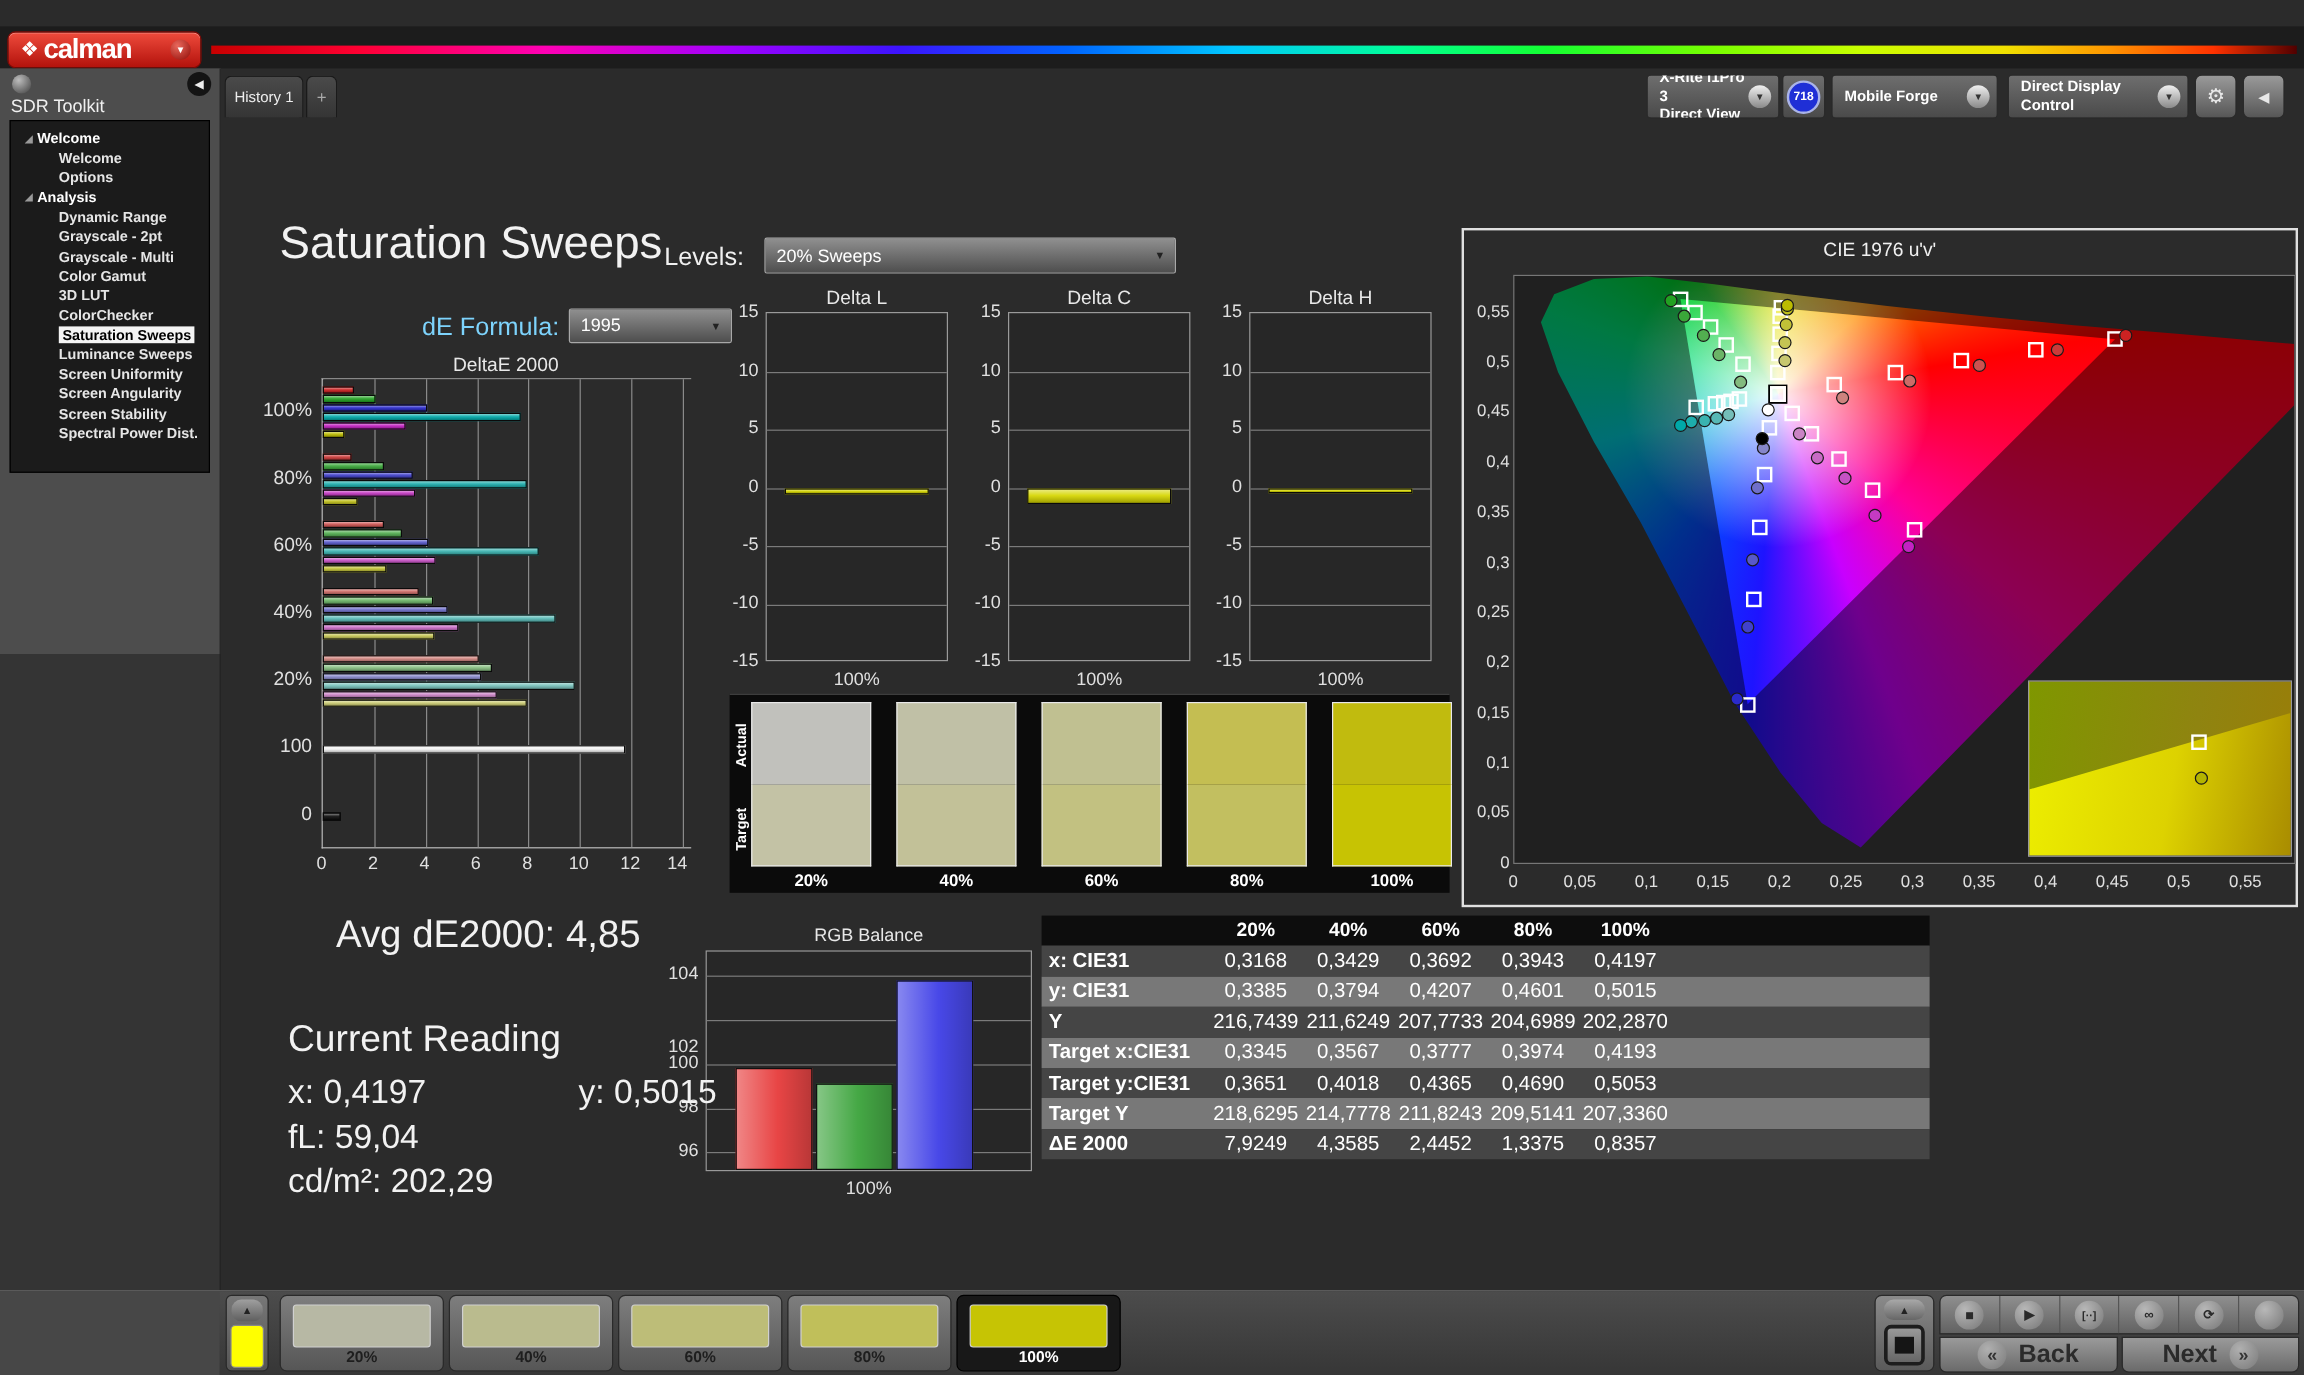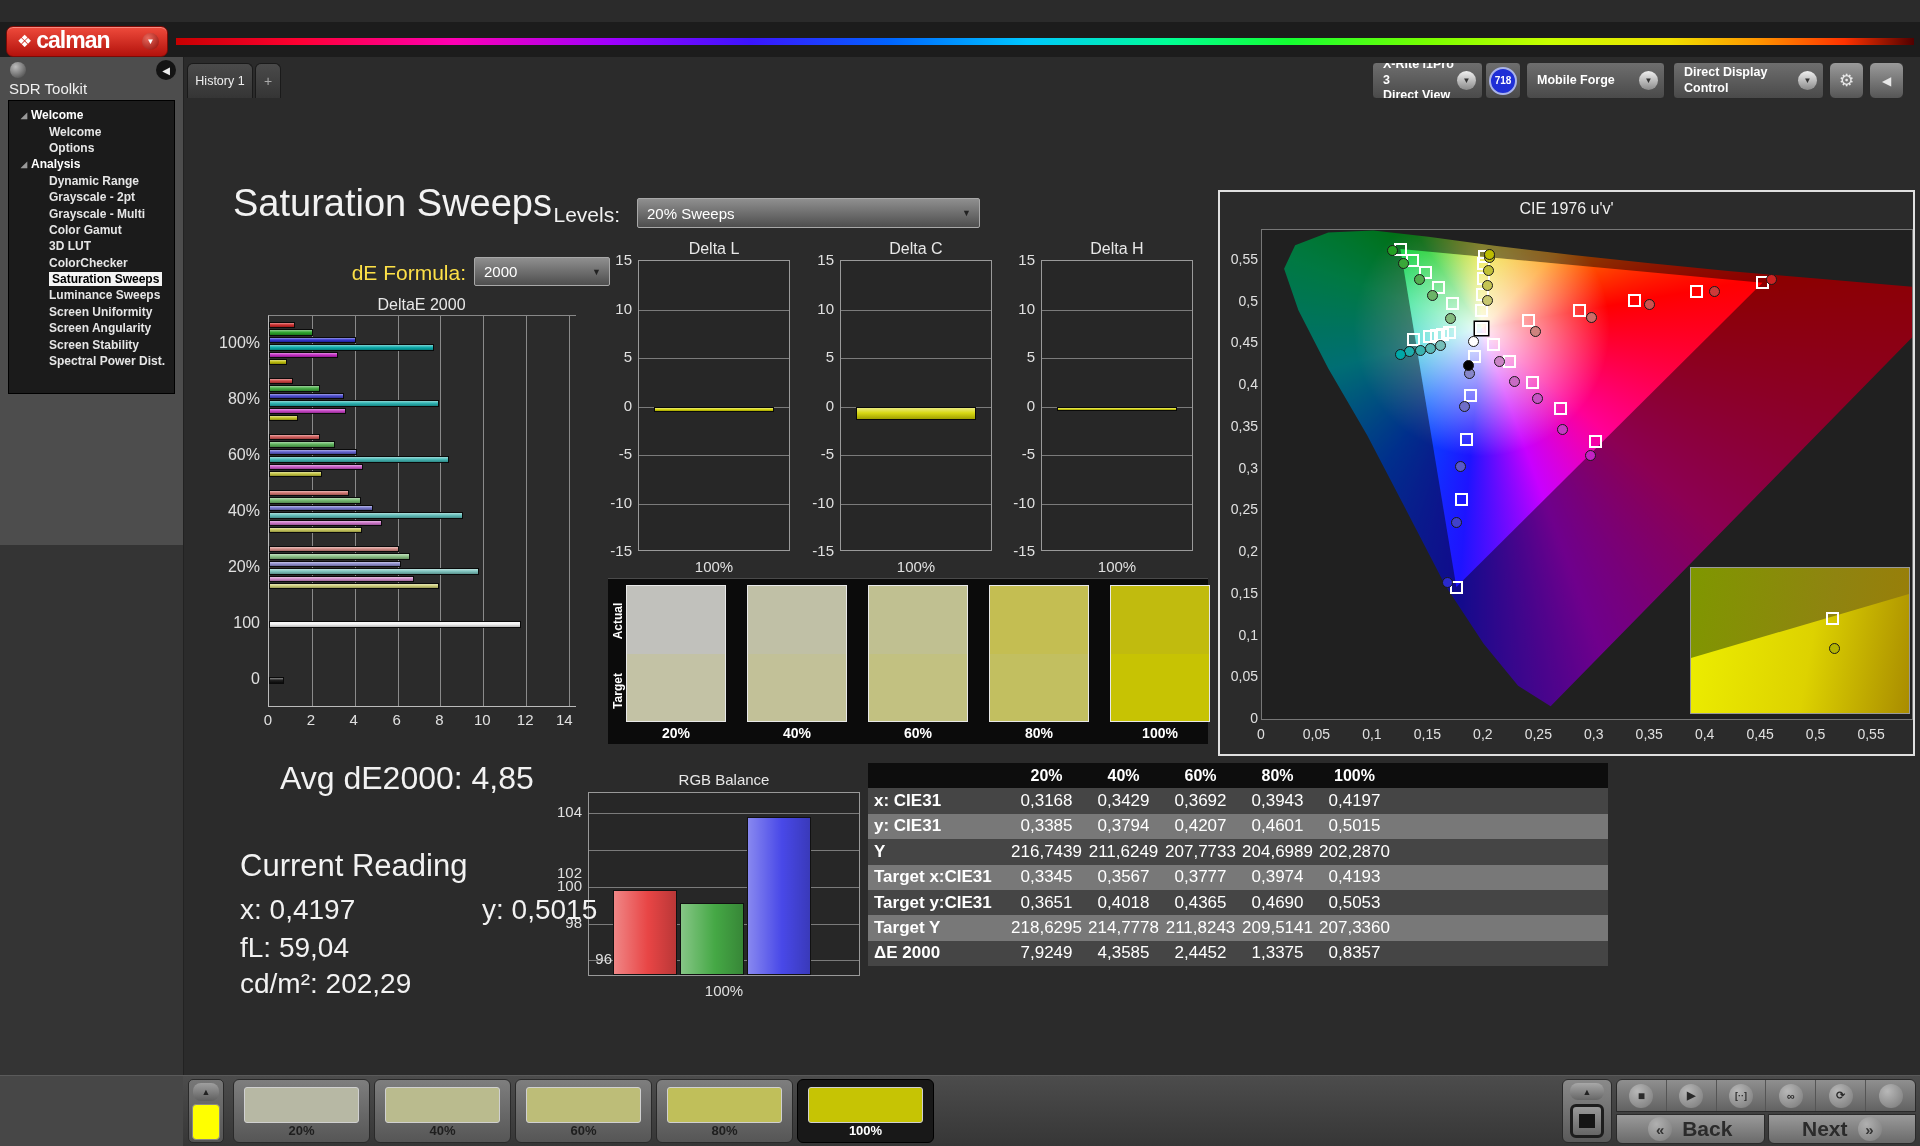--- a/index.html
+++ b/index.html
@@ -44,21 +44,21 @@
   #meter-badge{width:28px;height:28px;border-radius:50%;background:#1f2fd6;border:2px solid #aab4e8;color:#fff;font-size:10px;font-weight:700;display:flex;align-items:center;justify-content:center;box-sizing:border-box;}
   #device-source{left:1526px;width:139px;}
   #device-ddc{left:1673px;width:151px;}
   .sq-btn{top:62px;height:37px;border-radius:6px;background:linear-gradient(#9a9a9a,#565656);border:1px solid #2a2a2a;box-sizing:border-box;display:flex;align-items:center;justify-content:center;color:#e8e8e8;}
   #btn-gear{left:1829px;width:35px;font-size:17px;}
   #btn-collapse-right{left:1869px;width:35px;font-size:12px;}
   
   #page-title{left:233px;top:182px;font-size:38px;color:#f2f2f2;letter-spacing:0;}
   #levels-label{left:470px;top:203px;width:150px;text-align:right;font-size:21px;color:#f0f0f0;}
   #levels-dd{left:637px;top:198px;width:343px;height:30px;}
-  #deformula-label{left:300px;top:261px;width:166px;text-align:right;font-size:21px;color:#fde047;}
+  #deformula-label{left:300px;top:261px;width:166px;text-align:right;font-size:21px;color:#7dd3fc;}
   #deformula-dd{left:474px;top:257px;width:136px;height:29px;}
   .dropdown{background:linear-gradient(#8f8f8f,#4e4e4e);border:1px solid #a8a8a8;border-radius:2px;display:flex;align-items:center;color:#fff;font-size:15px;box-sizing:border-box;}
   .dropdown .dd-text{margin-left:9px;}
   .dropdown .dd-arrow{margin-left:auto;margin-right:8px;font-size:9px;color:#222;}
   
   .chart-title{position:absolute;color:#e8e8e8;font-size:16px;text-align:center;}
   .plot{position:absolute;background:#272727;box-sizing:border-box;}
   .gridline-v{position:absolute;top:0;bottom:0;width:1px;background:#8a8a8a;}
   .gridline-h{position:absolute;left:0;right:0;height:1px;background:#7b7b7b;}
   .ticklabel{position:absolute;color:#e0e0e0;font-size:15px;}
@@ -217,21 +217,21 @@
   <div id="btn-collapse-right" class="sq-btn abs">◀</div>
 
   <div id="page-title" class="abs">Saturation Sweeps</div>
   <div id="levels-label" class="abs">Levels:</div>
   <div id="levels-dd" class="dropdown abs">
     <span class="dd-text">20% Sweeps</span>
     <span class="dd-arrow">▼</span>
   </div>
   <div id="deformula-label" class="abs">dE Formula:</div>
   <div id="deformula-dd" class="dropdown abs">
-    <span class="dd-text">2000</span>
+    <span class="dd-text">1995</span>
     <span class="dd-arrow">▼</span>
   </div>
 
   <div id="chart-root">
       <div class="chart-title" style="left: 268px; top: 296px; width: 307px;">DeltaE 2000</div>
       <div class="plot" style="left: 268px; top: 315px; width: 308px; height: 392px; background: transparent; border-top: 1px solid rgb(136, 136, 136); border-bottom: 1px solid rgb(187, 187, 187); border-left: 1px solid rgb(187, 187, 187);">
         <div class="gridline-v" style="left: 42.8571px;"></div>
         <div class="gridline-v" style="left: 85.7143px;"></div>
         <div class="gridline-v" style="left: 128.571px;"></div>
         <div class="gridline-v" style="left: 171.429px;"></div>
@@ -364,21 +364,21 @@
         <div class="gridline-h" style="top: 130.64px;"></div>
         <div class="gridline-h" style="top: 167.44px;"></div>
         <div class="vbar" style="left: 24px; bottom: 0px; width: 64px; height: 84.64px; background-color: rgb(232, 69, 69);"></div>
         <div class="vbar" style="left: 91px; bottom: 0px; width: 64px; height: 71.76px; background-color: rgb(69, 168, 69);"></div>
         <div class="vbar" style="left: 158px; bottom: 0px; width: 64px; height: 158.24px; background-color: rgb(72, 72, 232);"></div>
       </div>
       <div class="ticklabel" style="left: 546px; top: 803.24px; width: 36px; text-align: right;">104</div>
       <div class="ticklabel" style="left: 546px; top: 864px; width: 36px; text-align: right;">102</div>
       <div class="ticklabel" style="left: 546px; top: 876.84px; width: 36px; text-align: right;">100</div>
       <div class="ticklabel" style="left: 546px; top: 913.64px; width: 36px; text-align: right;">98</div>
-      <div class="ticklabel" style="left: 576px; top: 950.44px; width: 36px; text-align: right;">96</div>
+      <div class="ticklabel" style="left: 546px; top: 950.44px; width: 36px; text-align: right;">96</div>
       <div class="ticklabel" style="left: 588px; top: 982px; width: 272px; text-align: center;">100%</div>
     </div>
 
   <div class="stat" style="left:280px;top:760px;font-size:32px;"><span>Avg dE2000:</span> <span>4,85</span></div>
   <div class="stat" style="left:240px;top:848px;font-size:31px;">Current Reading</div>
   <div class="stat" style="left:240px;top:894px;font-size:28px;"><span>x:</span> <span>0,4197</span></div>
   <div class="stat" style="left:482px;top:894px;font-size:28px;"><span>y:</span> <span>0,5015</span></div>
   <div class="stat" style="left:240px;top:932px;font-size:28px;"><span>fL:</span> <span>59,04</span></div>
   <div class="stat" style="left:240px;top:968px;font-size:28px;"><span>cd/m²:</span> <span>202,29</span></div>
 

